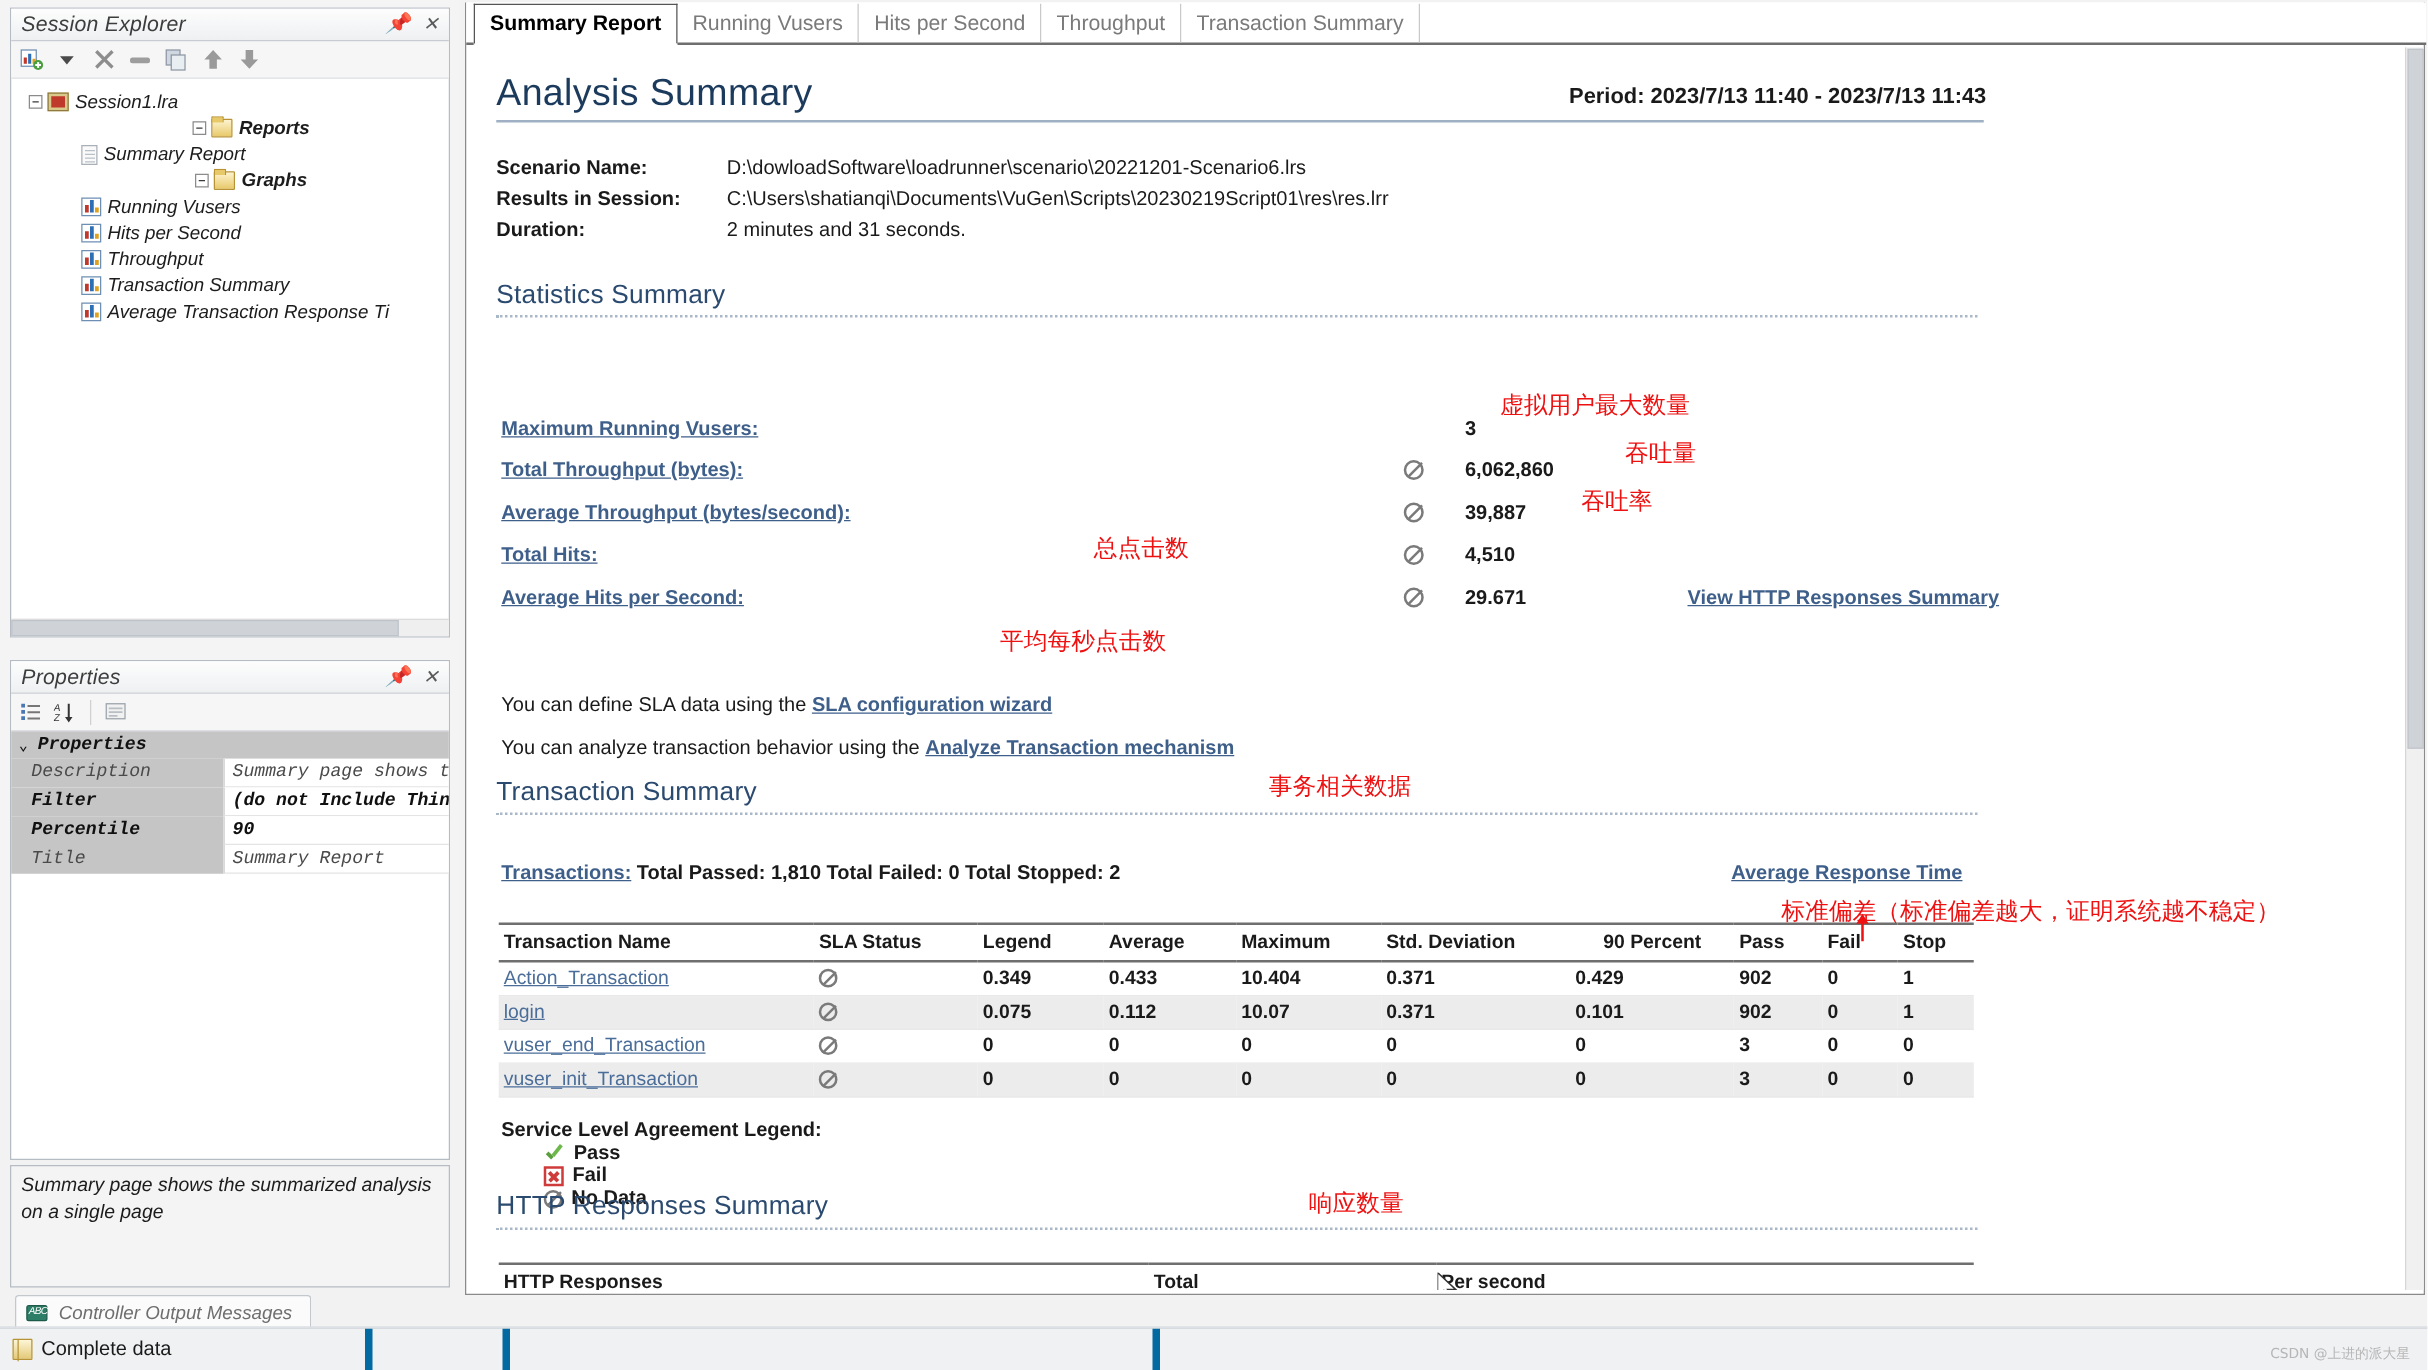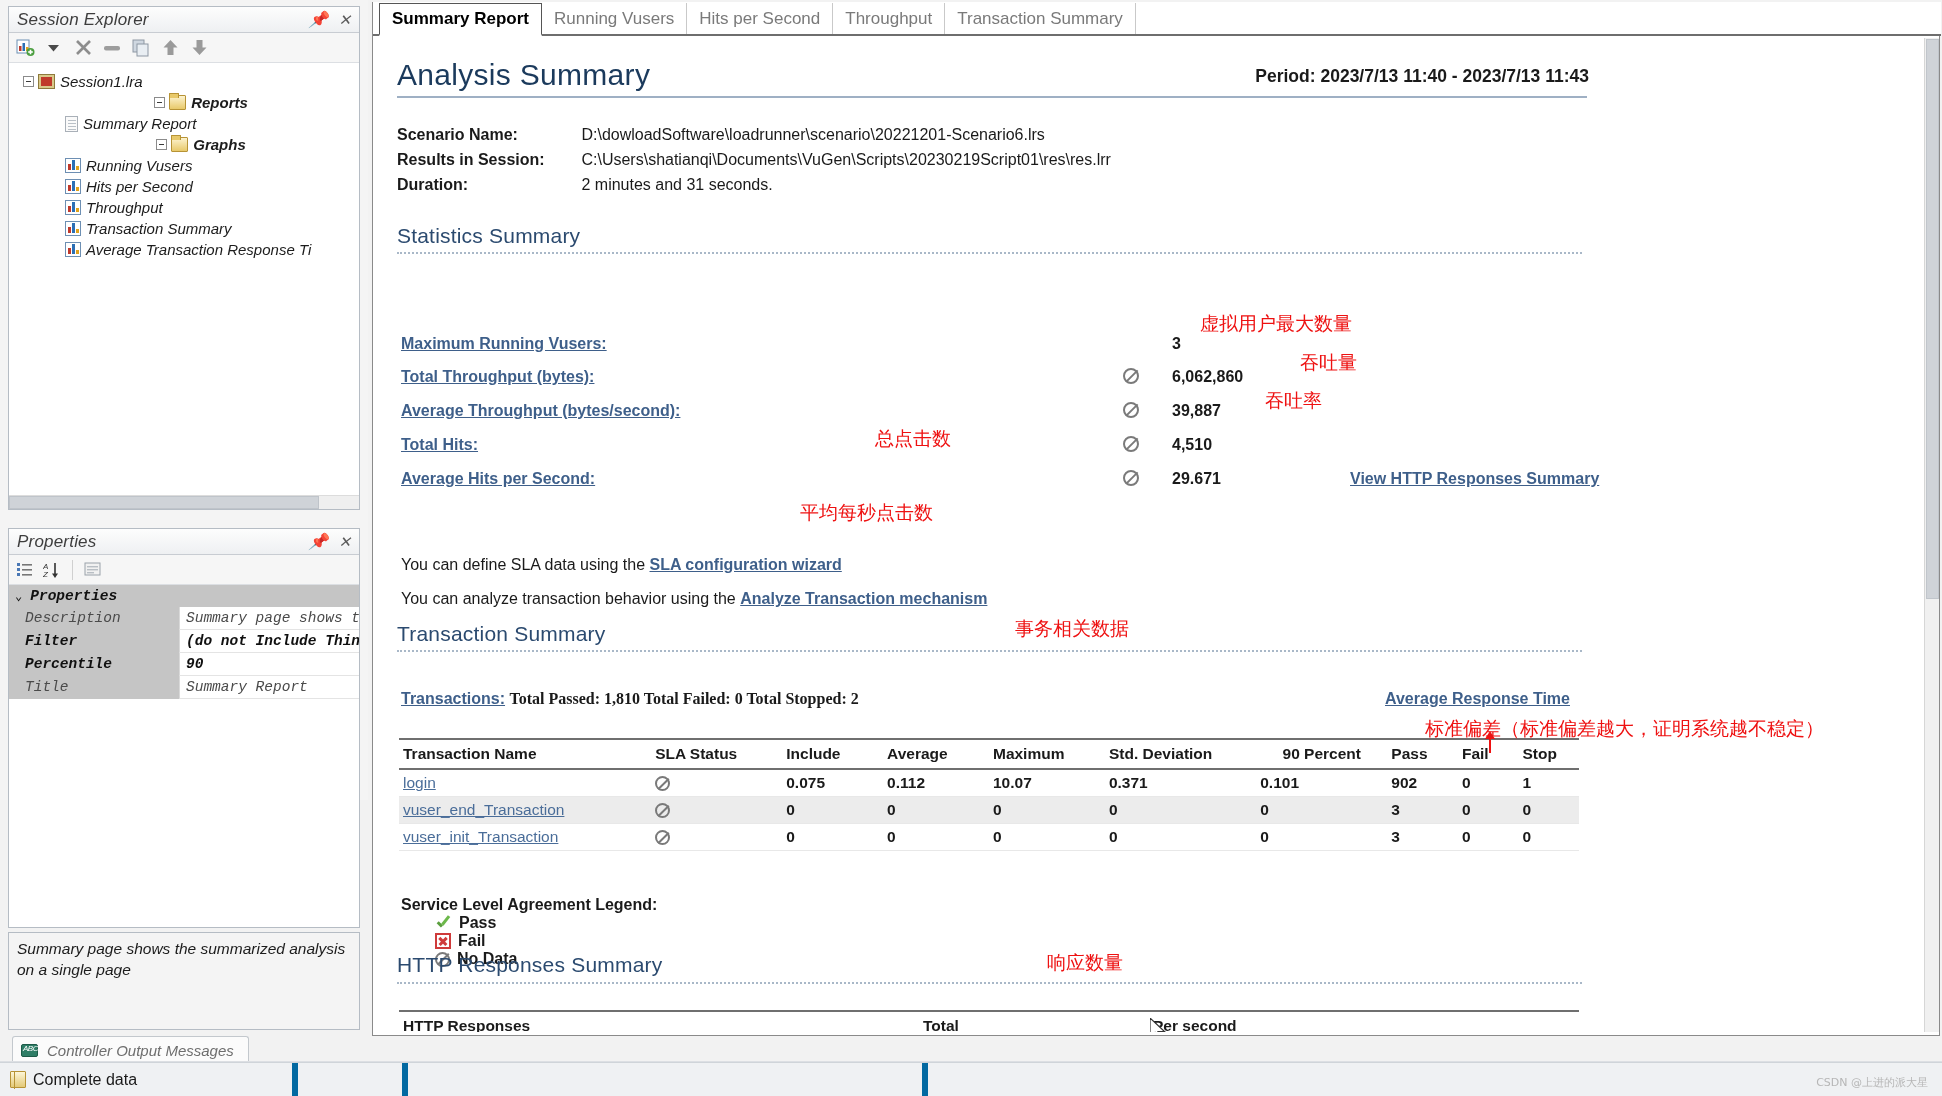--- a/index.html
+++ b/index.html
@@ -705,42 +705,54 @@
         </div>
         <div class="sent" style="left:26px; top:552px;">
           <span>You can analyze transaction behavior using the </span><span class="link">Analyze Transaction mechanism</span>
         </div>
 
         <div class="sec-title" style="left:22px; top:584px;">Transaction Summary</div>
         <div class="sec-rule" style="left:22px; top:612px; width:1185px;"></div>
 
         <div class="sent" style="left:26px; top:652px;">
           <span class="link">Transactions:</span>
-          <span style="font-weight:bold;font-family:Liberation Serif, serif;">Total Passed: 1,810 Total Failed: 0 Total Stopped: 2</span>
+          <span style="font-weight:bold;">Total Passed: 1,810 Total Failed: 0 Total Stopped: 2</span>
         </div>
         <div class="sent" style="left:1010px; top:652px;">
           <span class="link">Average Response Time</span>
         </div>
 
         <table class="tbl" style="left:24px; top:700px; width:1180px;">
           <thead>
             <tr>
               <th style="width:250px;">Transaction Name</th>
               <th style="width:130px;">SLA Status</th>
-              <th style="width:100px;">Include</th>
+              <th style="width:100px;">Legend</th>
               <th style="width:105px;">Average</th>
               <th style="width:115px;">Maximum</th>
               <th style="width:150px;">Std. Deviation</th>
               <th style="width:130px;text-align:center;">90 Percent</th>
               <th style="width:70px;">Pass</th>
               <th style="width:60px;">Fail</th>
               <th style="width:60px;">Stop</th>
             </tr>
           </thead>
           <tbody>
+            <tr>
+              <td class="name">Action_Transaction</td>
+              <td class="sla"><span class="sla-circle"></span></td>
+              <td>0.349</td>
+              <td>0.433</td>
+              <td>10.404</td>
+              <td>0.371</td>
+              <td>0.429</td>
+              <td>902</td>
+              <td>0</td>
+              <td>1</td>
+            </tr>
             <tr>
               <td class="name">login</td>
               <td class="sla"><span class="sla-circle"></span></td>
               <td>0.075</td>
               <td>0.112</td>
               <td>10.07</td>
               <td>0.371</td>
               <td>0.101</td>
               <td>902</td>
               <td>0</td>

